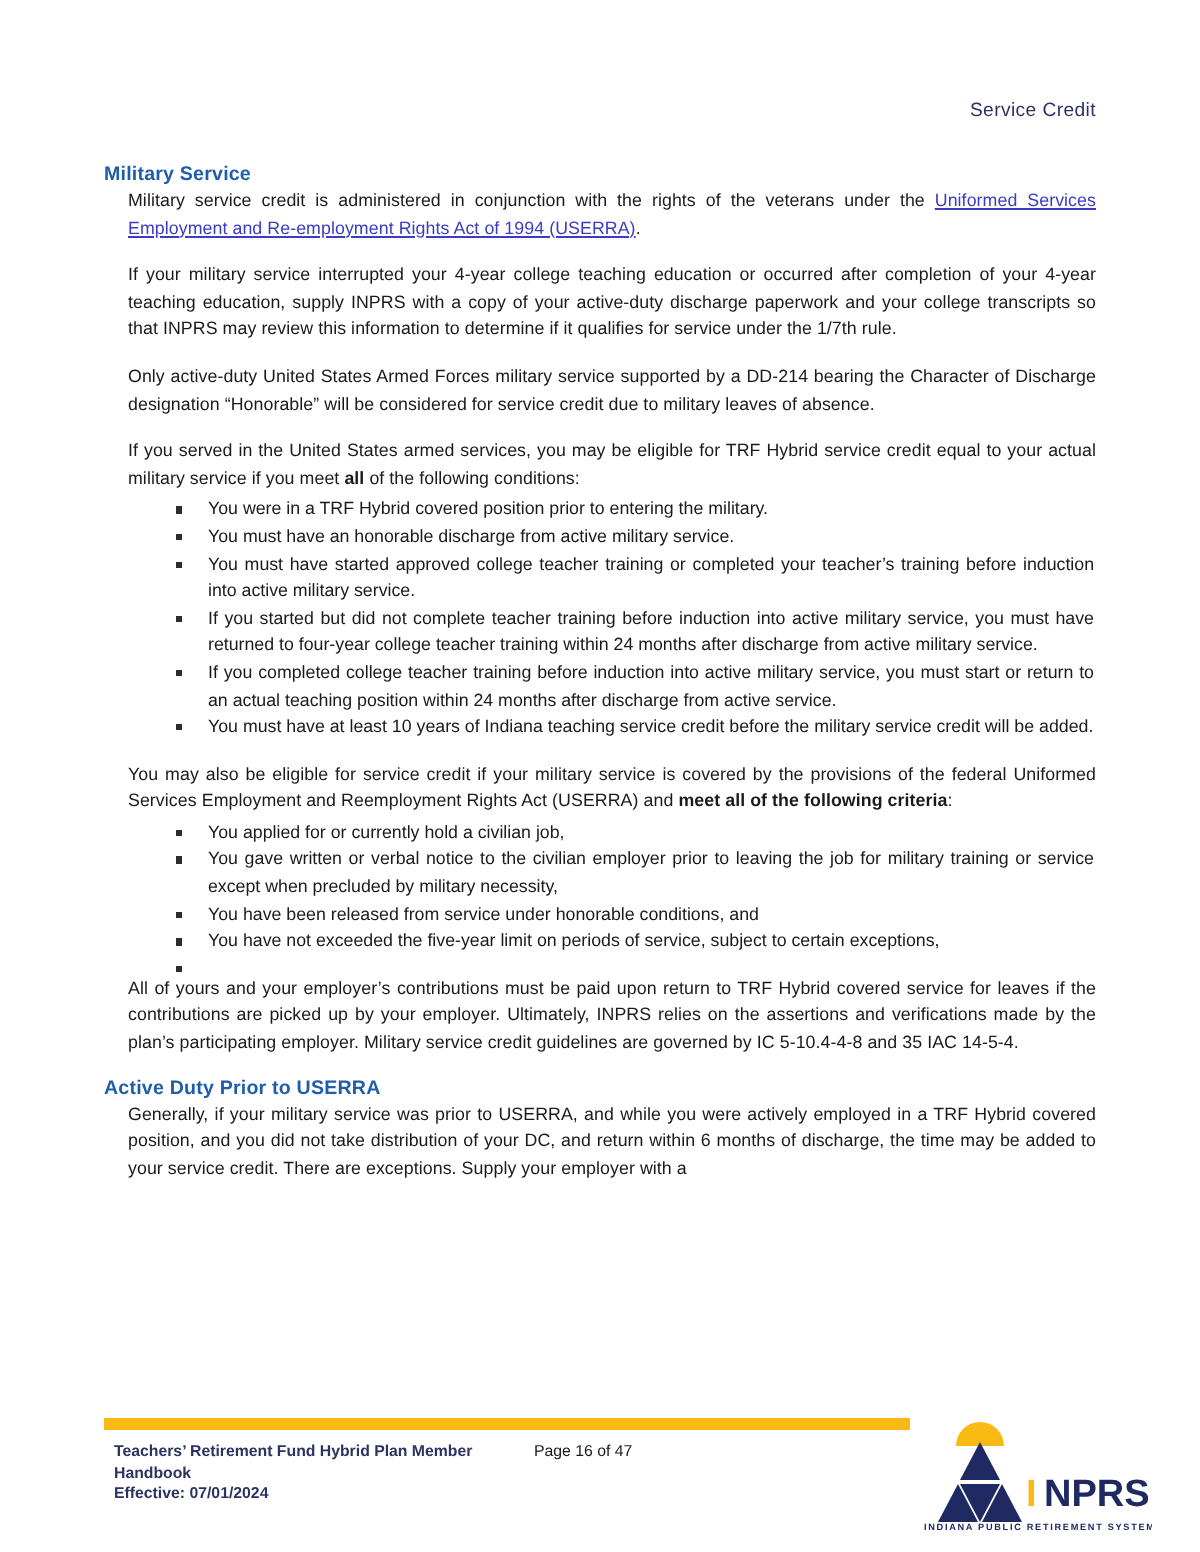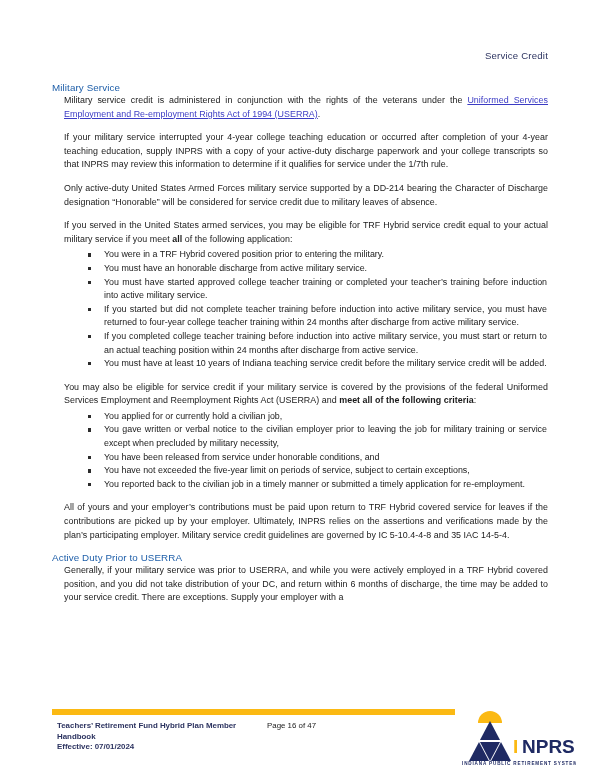--- a/index.html
+++ b/index.html
@@ -35,21 +35,21 @@
   
   .content {
     position: absolute;
     top: 82px;
     left: 52px;
     width: 496px;
   }
 
   h2.section-heading {
     font-size: 9.8px;
-    font-weight: normal;
+    font-weight: bold;
     color: #1f5fa9;
     margin: 0 0 1px 0;
     letter-spacing: 0.1px;
   }
   h2.section-heading.spaced-top {
     margin-top: 10px;
   }
 
   p.body-text {
     font-size: 8.9px;
@@ -161,21 +161,21 @@
   <div class="content">
 
     <h2 class="section-heading">Military Service</h2>
 
     <p class="body-text"><span>Military service credit is administered in conjunction with the rights of the veterans under the </span><a class="doc-link" href="#">Uniformed Services Employment and Re-employment Rights Act of 1994 (USERRA)</a><span>.</span></p>
 
     <p class="body-text">If your military service interrupted your 4-year college teaching education or occurred after completion of your 4-year teaching education, supply INPRS with a copy of your active-duty discharge paperwork and your college transcripts so that INPRS may review this information to determine if it qualifies for service under the 1/7th rule.</p>
 
     <p class="body-text">Only active-duty United States Armed Forces military service supported by a DD-214 bearing the Character of Discharge designation “Honorable” will be considered for service credit due to military leaves of absence.</p>
 
-    <p class="body-text tight"><span>If you served in the United States armed services, you may be eligible for TRF Hybrid service credit equal to your actual military service if you meet </span><span class="bold">all</span><span> of the following application:</span></p>
+    <p class="body-text tight"><span>If you served in the United States armed services, you may be eligible for TRF Hybrid service credit equal to your actual military service if you meet </span><span class="bold">all</span><span> of the following conditions:</span></p>
 
     <ul class="bullets">
       <li>
           <span class="marker"></span>
           <span class="li-text">You were in a TRF Hybrid covered position prior to entering the military.</span>
         </li>
       <li>
           <span class="marker"></span>
           <span class="li-text">You must have an honorable discharge from active military service.</span>
         </li>
@@ -211,21 +211,20 @@
       <li>
           <span class="marker"></span>
           <span class="li-text">You have been released from service under honorable conditions, and</span>
         </li>
       <li>
           <span class="marker"></span>
           <span class="li-text">You have not exceeded the five-year limit on periods of service, subject to certain exceptions,</span>
         </li>
       <li>
           <span class="marker"></span>
-          <span class="li-text">You reported back to the civilian job in a timely manner or submitted a timely application for re-employment.</span>
         </li>
     </ul>
 
     <p class="body-text">All of yours and your employer’s contributions must be paid upon return to TRF Hybrid covered service for leaves if the contributions are picked up by your employer. Ultimately, INPRS relies on the assertions and verifications made by the plan’s participating employer. Military service credit guidelines are governed by IC 5-10.4-4-8 and 35 IAC 14-5-4.</p>
 
     <h2 class="section-heading spaced-top">Active Duty Prior to USERRA</h2>
 
     <p class="body-text nospace">Generally, if your military service was prior to USERRA, and while you were actively employed in a TRF Hybrid covered position, and you did not take distribution of your DC, and return within 6 months of discharge, the time may be added to your service credit. There are exceptions. Supply your employer with a</p>
 
   </div>

